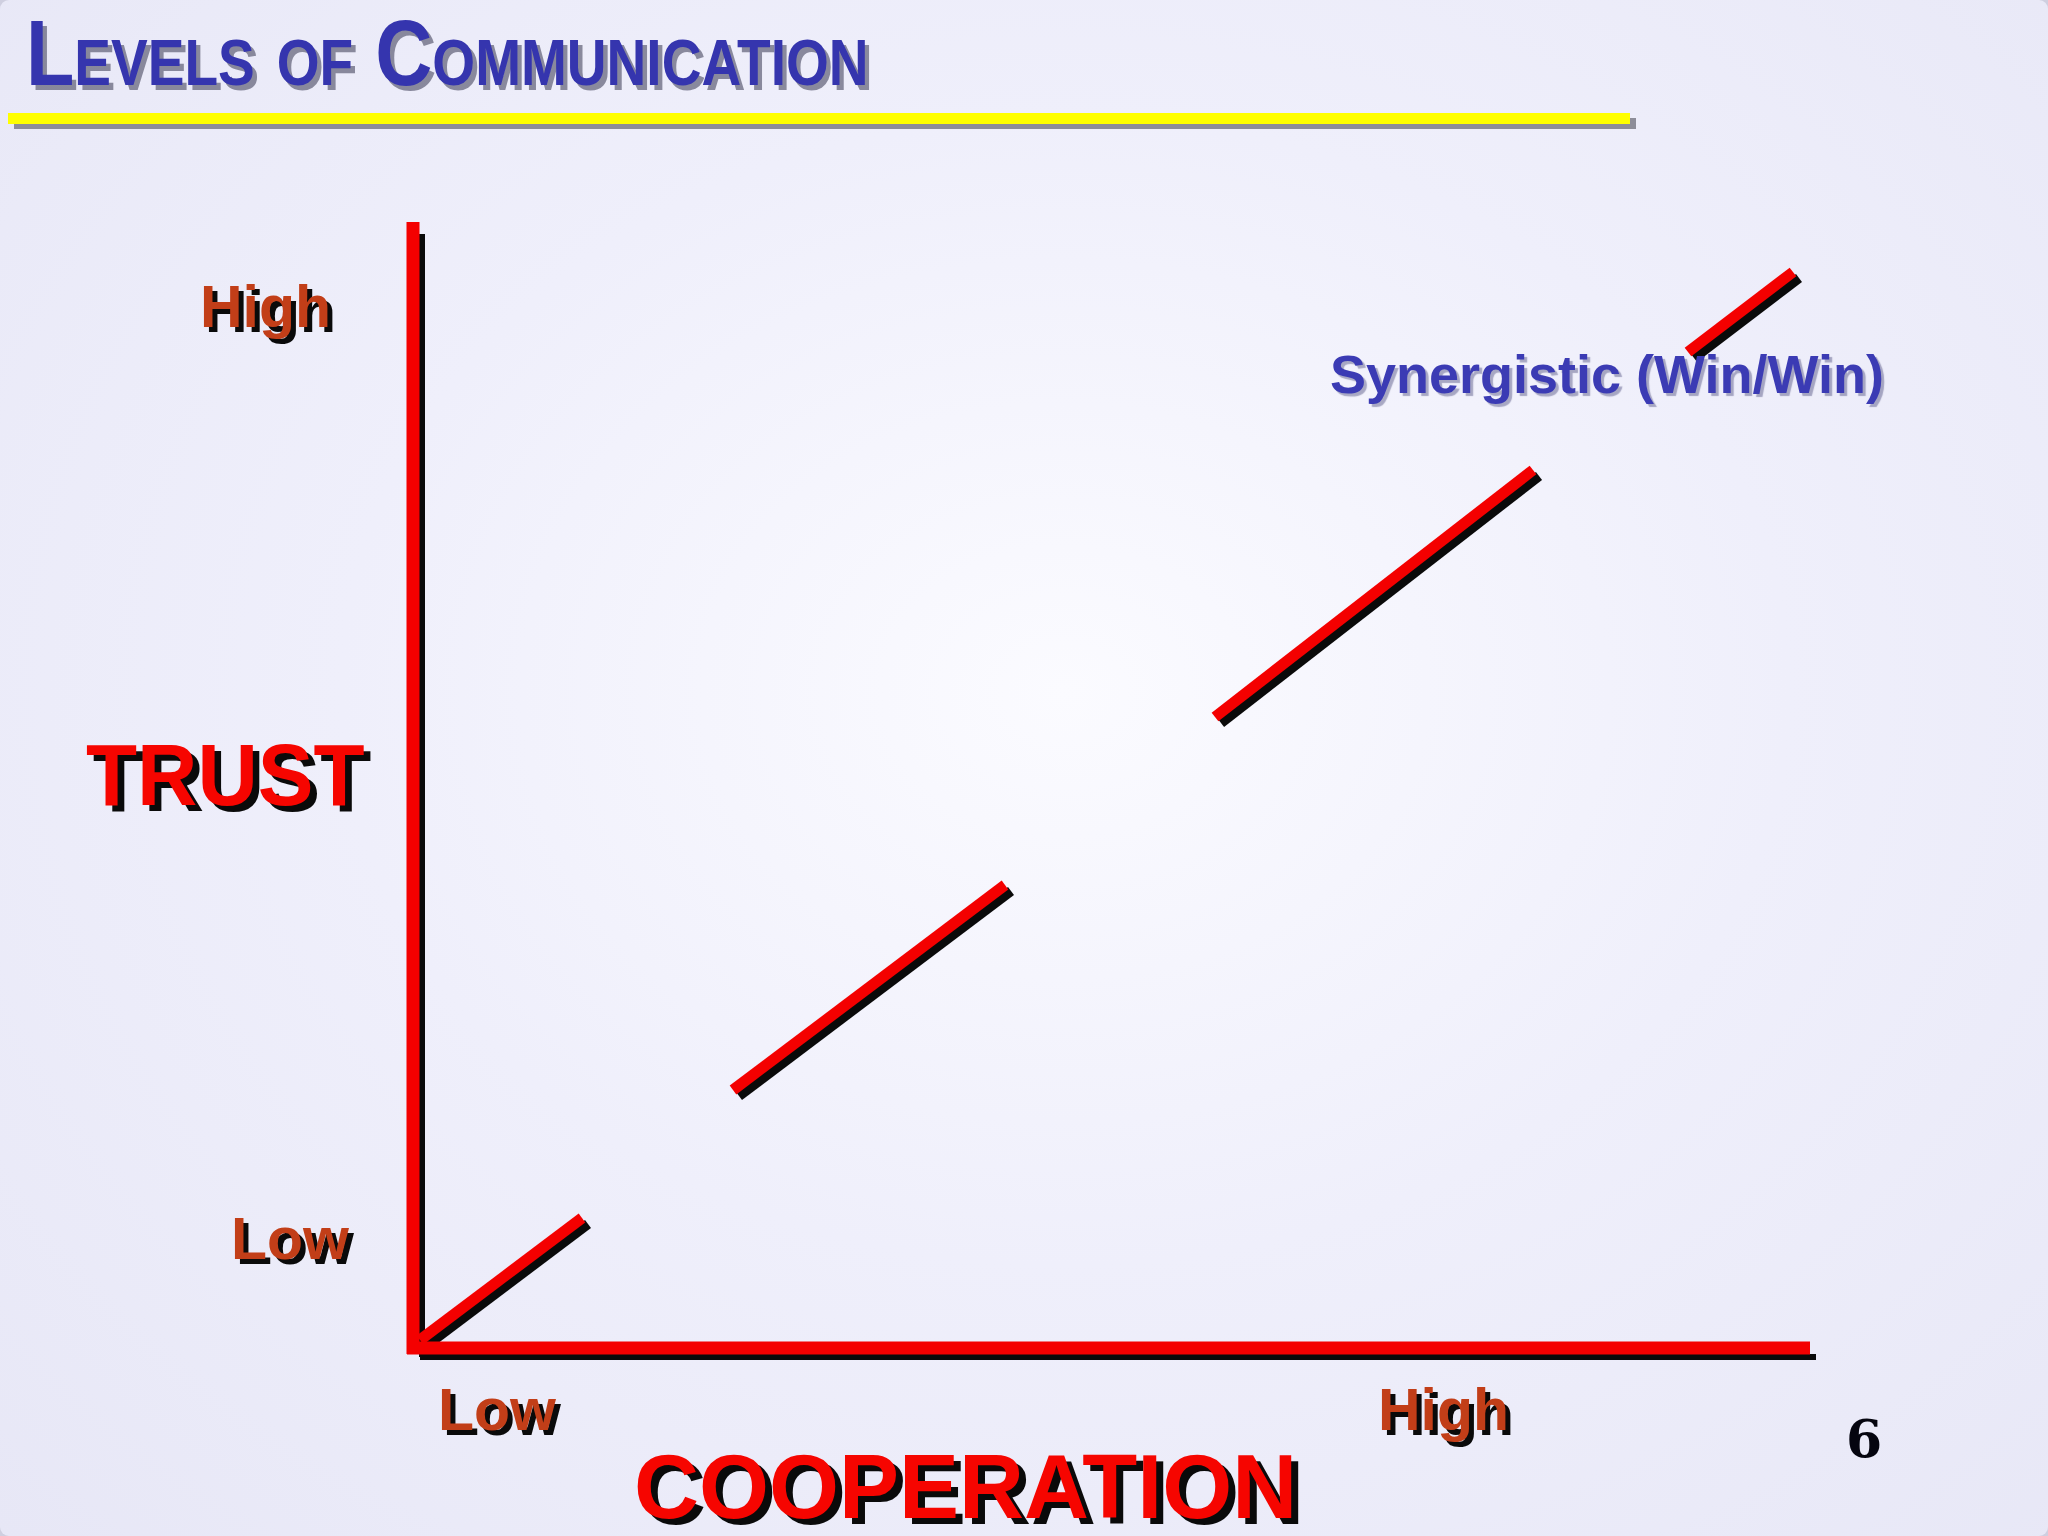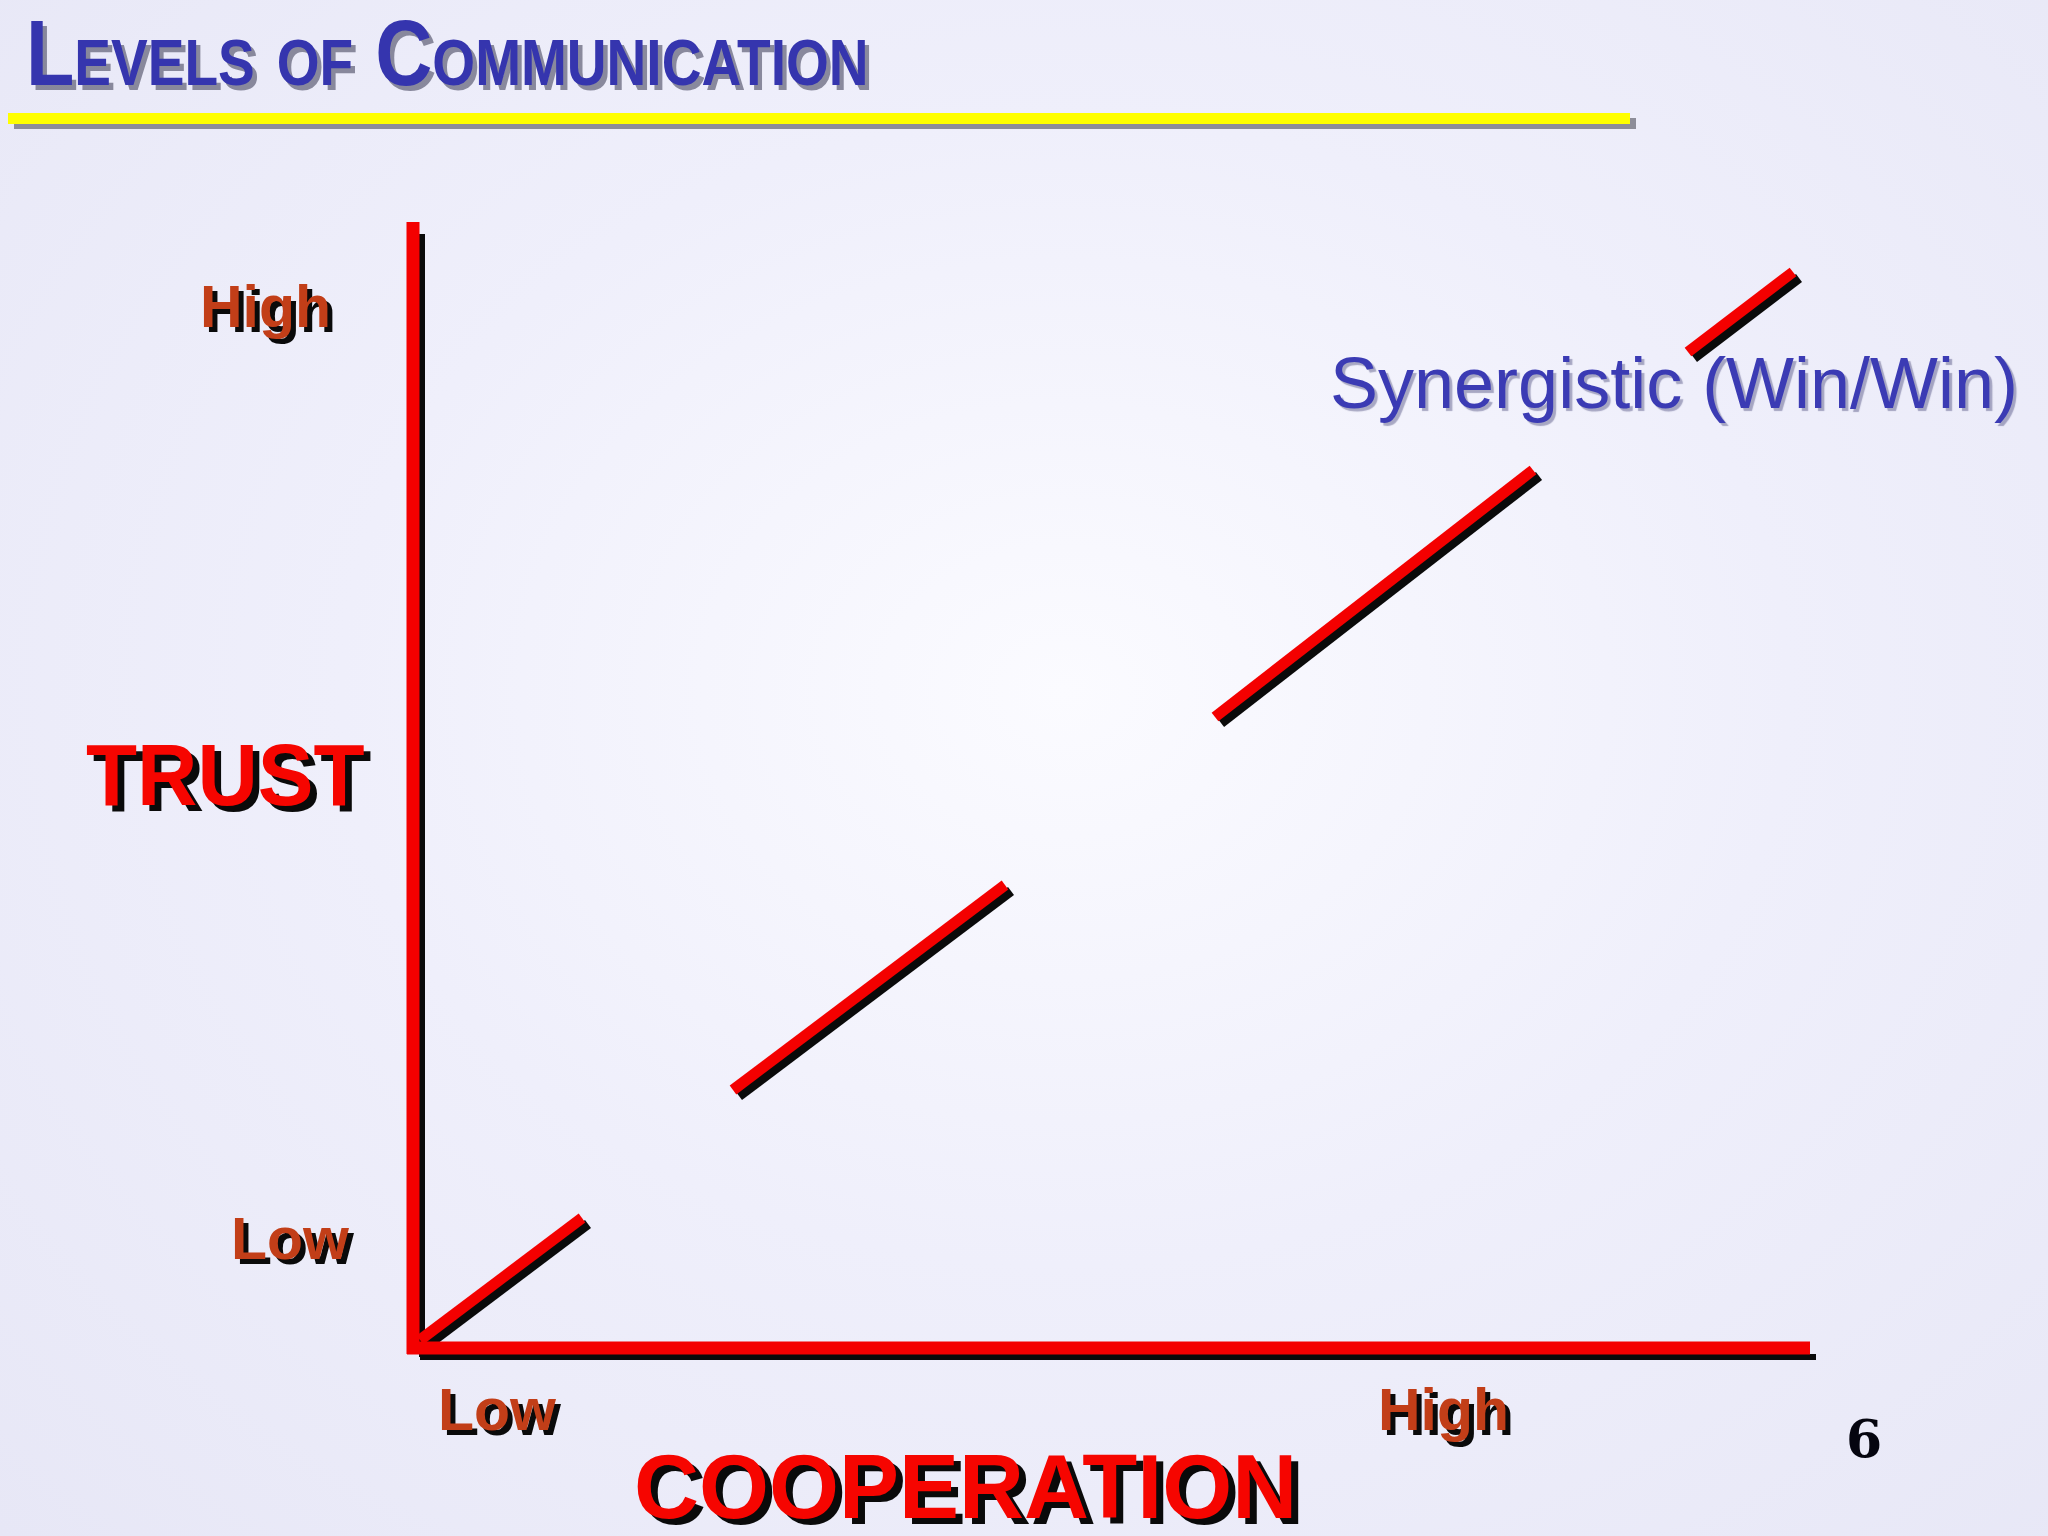--- a/index.html
+++ b/index.html
@@ -2,20 +2,21 @@
 <html><head>
 <meta charset="utf-8">
 <style>
   html,body{margin:0;padding:0;background:#cfcfe0;}
   .slide{
     position:relative;
     width:2048px;height:1536px;
     overflow:hidden;
     background:radial-gradient(ellipse at 52% 45%, #fbfbff 0%, #efeffb 48%, #e7e7f6 100%);
     font-family:"Liberation Sans", sans-serif;
+    border-radius:9px;
   }
   #diagram{position:absolute;left:0;top:0;width:2048px;height:1536px;}
 
   .slide-title{
     position:absolute;left:26px;top:7px;
     font-size:92px;font-weight:bold;font-variant:small-caps;
     color:#3535ae;text-shadow:5px 5px 0 rgba(55,55,80,0.55);
     white-space:nowrap;letter-spacing:0;
     transform:scaleX(0.86);transform-origin:left top;
     line-height:1;
@@ -35,21 +36,21 @@
   #high-x{left:1378px;top:1381px;}
 
   .axis-title{
     position:absolute;font-weight:bold;line-height:1;color:#f60500;
     text-shadow:7px 6px 0 #0a0a0a;white-space:nowrap;
   }
   #trust{left:86px;top:731px;font-size:88px;transform:scaleX(.95);transform-origin:left top;}
   #cooperation{left:634px;top:1442px;font-size:90px;text-align:center;}
 
   .level-label{
-    position:absolute;font-size:72px;font-weight:normal;line-height:1;
+    position:absolute;font-size:54px;font-weight:bold;line-height:1;
     color:#3b3bb4;text-shadow:3px 3px 1px rgba(30,30,90,0.35);white-space:nowrap;text-align:right;
   }
   #defensive{left:524px;top:1124px;}
   #respectful{left:840px;top:783px;}
   #synergistic{left:1330px;top:347px;}
 
   .page-number{
     position:absolute;left:1846px;top:1413px;
     font-family:"DejaVu Serif", serif;font-weight:bold;
     font-size:52px;color:#05050f;line-height:1;

